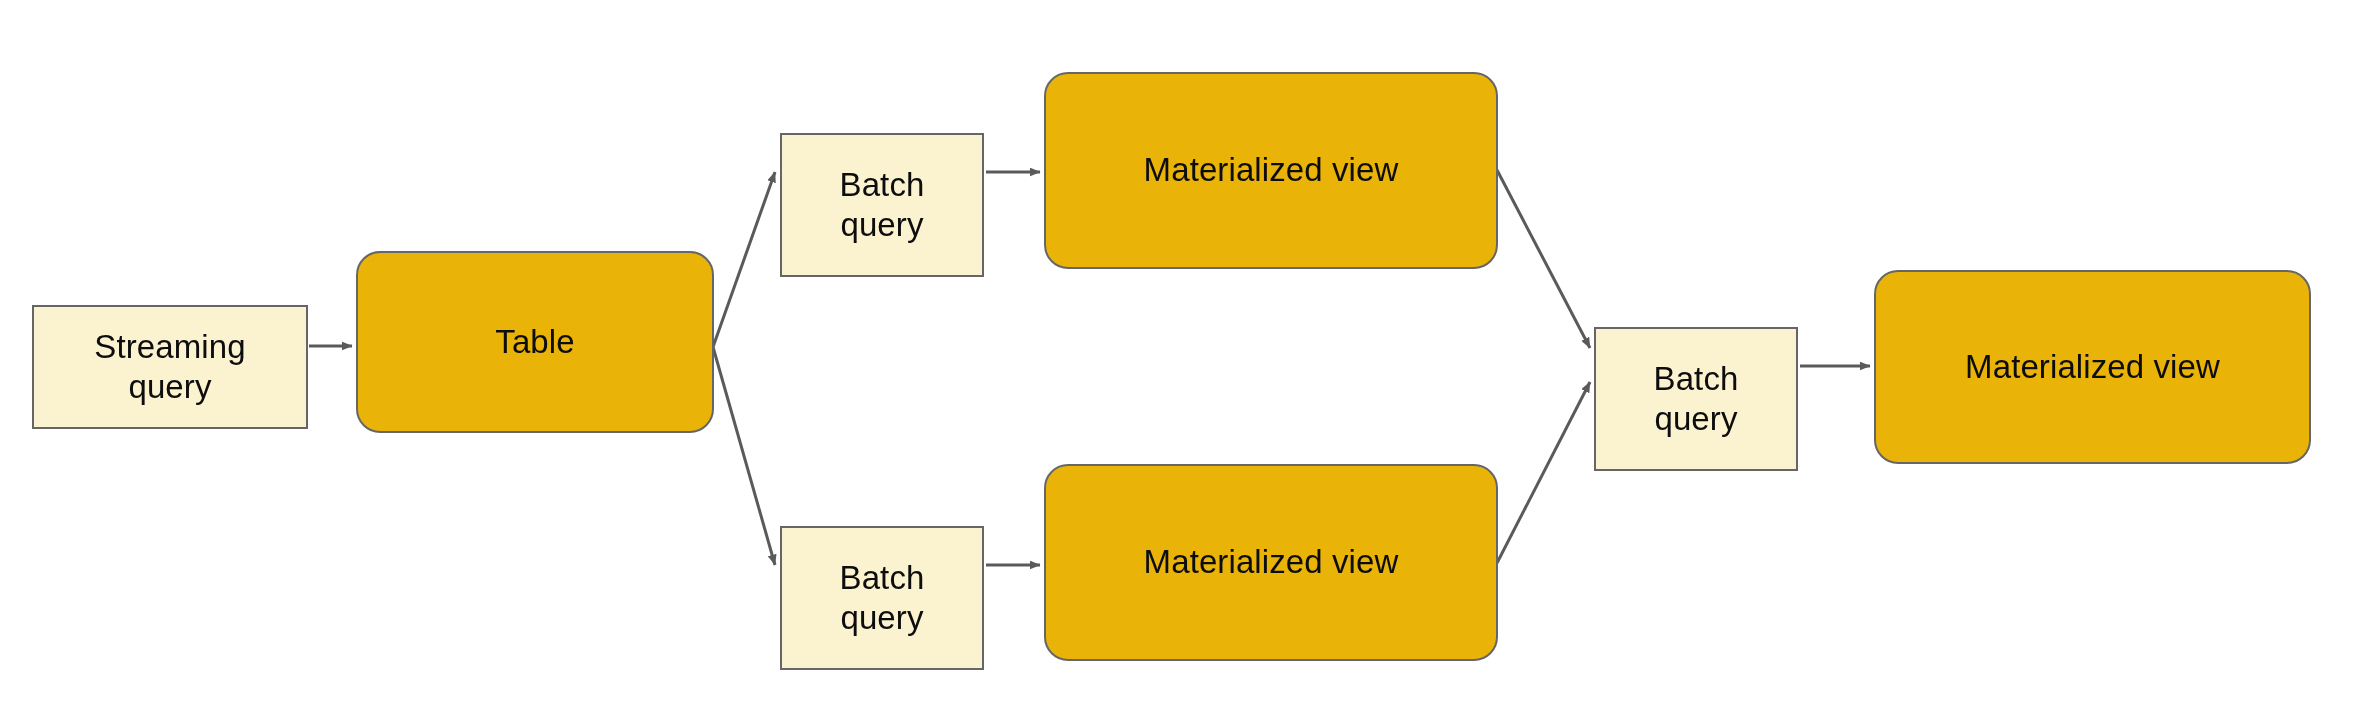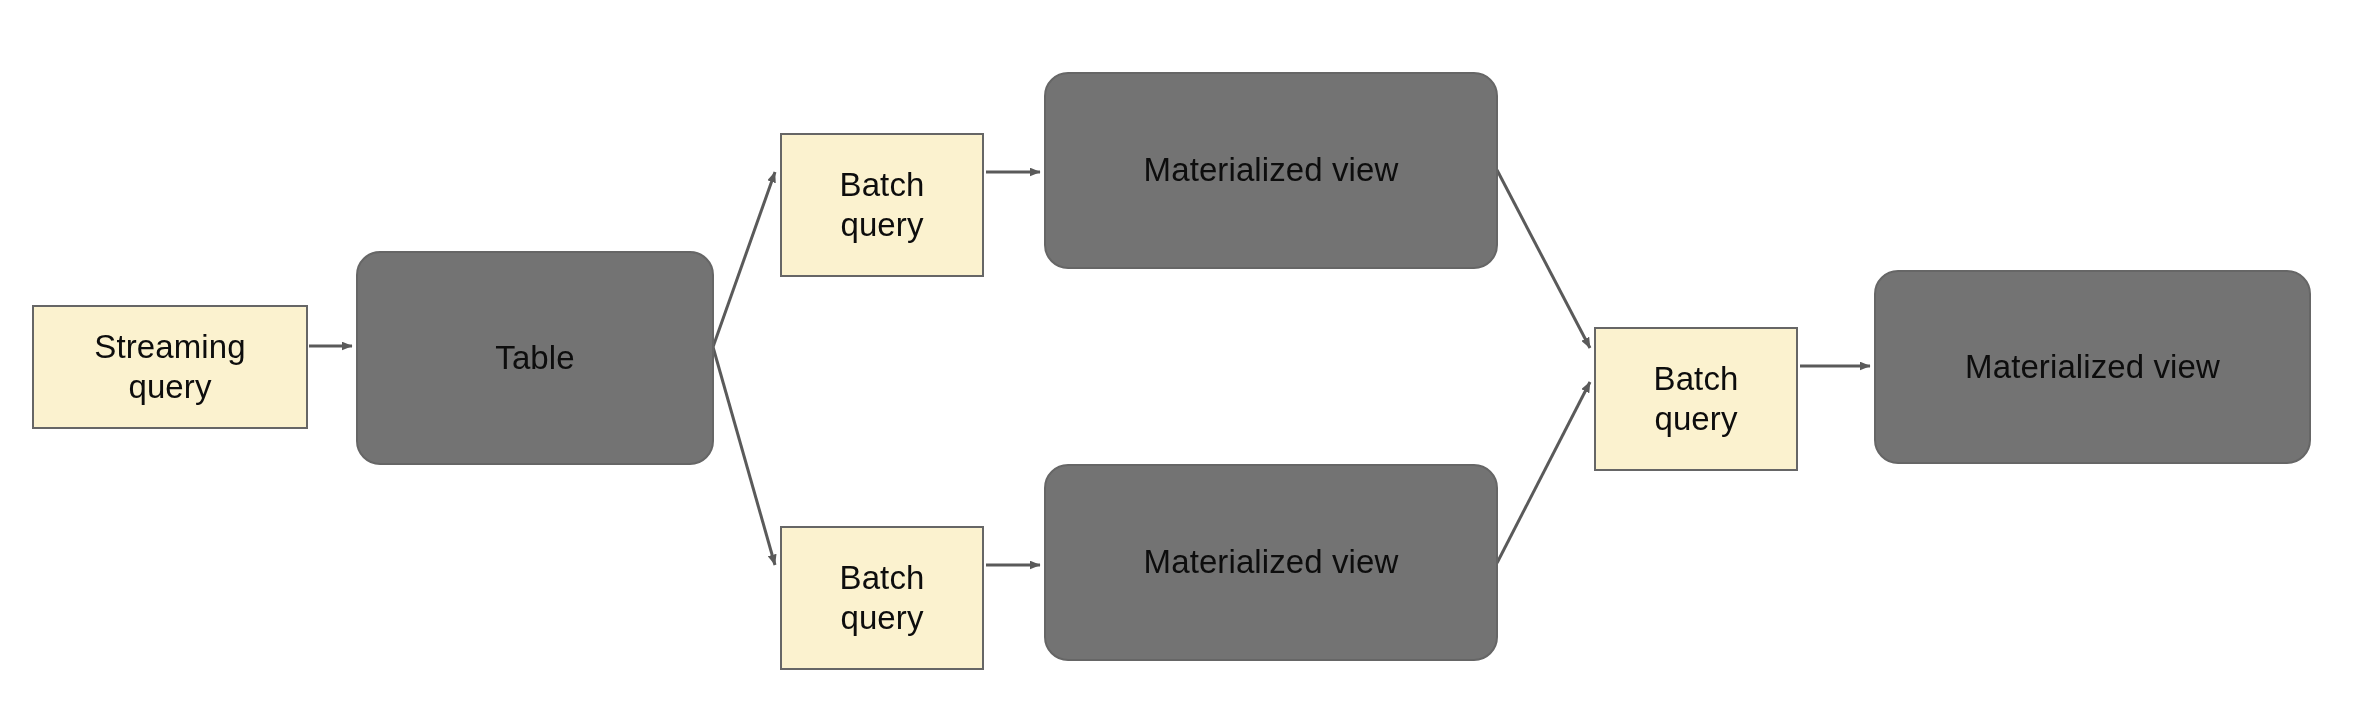--- a/index.html
+++ b/index.html
@@ -39,21 +39,21 @@
     white-space: pre-line;
     z-index: 2;
   }
   .node.process {
     background: #fbf2cf;
     border: 2px solid #666666;
     border-radius: 0;
     margin-top: 33px;
   }
   .node.store {
-    background: #737373;
+    background: #eab308;
     border: 2px solid #666666;
     border-radius: 24px;
   }
   .node-label {
     display: block;
     padding: 0 6px;
   }
 </style>
 </head>
 <body>
@@ -98,21 +98,21 @@
     <g>
       <line x1="1800" y1="366" x2="1870" y2="366" stroke="#5a5a5a" stroke-width="3" marker-end="url(#arrowhead)"></line>
     </g>
   </svg>
 
   <div class="node process" style="left:32px; top:272px; width:276px; height:124px;">
     <span class="node-label">Streaming
 query</span>
   </div>
 
-  <div class="node store" style="left:356px; top:251px; width:358px; height:214px;">
+  <div class="node store" style="left:356px; top:251px; width:358px; height:182px;">
     <span class="node-label">Table</span>
   </div>
 
   <div class="node process" style="left:780px; top:100px; width:204px; height:144px;">
     <span class="node-label">Batch
 query</span>
   </div>
 
   <div class="node store" style="left:1044px; top:72px; width:454px; height:197px;">
     <span class="node-label">Materialized view</span>

